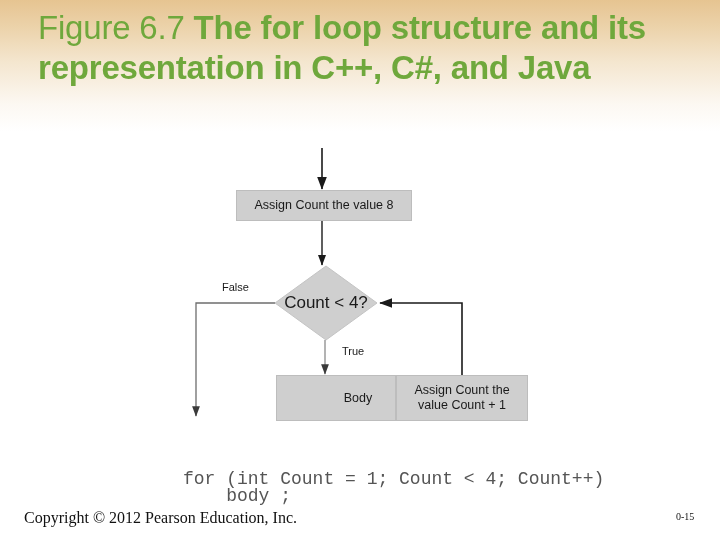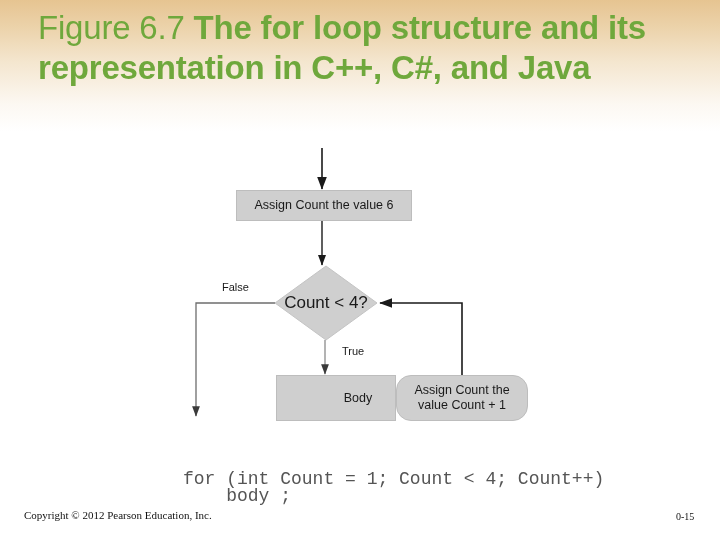--- a/index.html
+++ b/index.html
@@ -62,21 +62,21 @@
     align-items: center;
     justify-content: center;
     text-align: center;
     font-size: 12.5px;
     line-height: 15px;
     box-sizing: border-box;
   }
 
   #node-init  { left: 236px; top: 190px; width: 176px; height: 31px; }
   #node-body  { left: 276px; top: 375px; width: 120px;  height: 46px; padding-left: 44px; }
-  #node-incr  { left: 396px; top: 375px; width: 132px; height: 46px; padding: 0 6px; border-radius: 15px; }
+  #node-incr  { left: 396px; top: 375px; width: 132px; height: 46px; padding: 0 6px; }
 
   #node-cond {
     position: absolute;
     left: 275px; top: 266px;
     width: 102px; height: 74px;
   }
   #node-cond .diamond-label {
     position: absolute;
     left: 0; top: 0;
     width: 102px; height: 74px;
@@ -109,21 +109,21 @@
     color: #555555;
     white-space: pre;
   }
 
   
   #copyright {
     position: absolute;
     left: 24px;
     top: 509px;
     font-family: "Liberation Serif", serif;
-    font-size: 11px;
+    font-size: 16px;
     color: #111111;
   }
   #pagenum {
     position: absolute;
     left: 676px;
     top: 511px;
     width: 36px;
     text-align: left;
     font-family: "Liberation Serif", serif;
     font-size: 10px;
@@ -158,21 +158,21 @@
   <line x1="325" y1="340" x2="325" y2="374" stroke="#8a8a8a" stroke-width="1.3" marker-end="url(#arrowGray)"></line>
 
   <polyline points="275,303 196,303 196,416" fill="none" stroke="#6d6d6d" stroke-width="1.3" marker-end="url(#arrowGray)"></polyline>
 
   <line x1="372" y1="398" x2="394" y2="398" stroke="#1a1a1a" stroke-width="1.6" marker-end="url(#arrowBlack)"></line>
 
   <polyline points="462,375 462,303 380,303" fill="none" stroke="#1a1a1a" stroke-width="1.6" marker-end="url(#arrowBlack)"></polyline>
 </svg>
 
 <div class="node" id="node-init">
-  <span>Assign Count the value 6</span>
+  <span>Assign Count the value 8</span>
 </div>
 
 <div id="node-cond">
   <div class="diamond-label">Count &lt; 4?</div>
 </div>
 
 <div class="node" id="node-body">
   <span>Body</span>
 </div>
 

